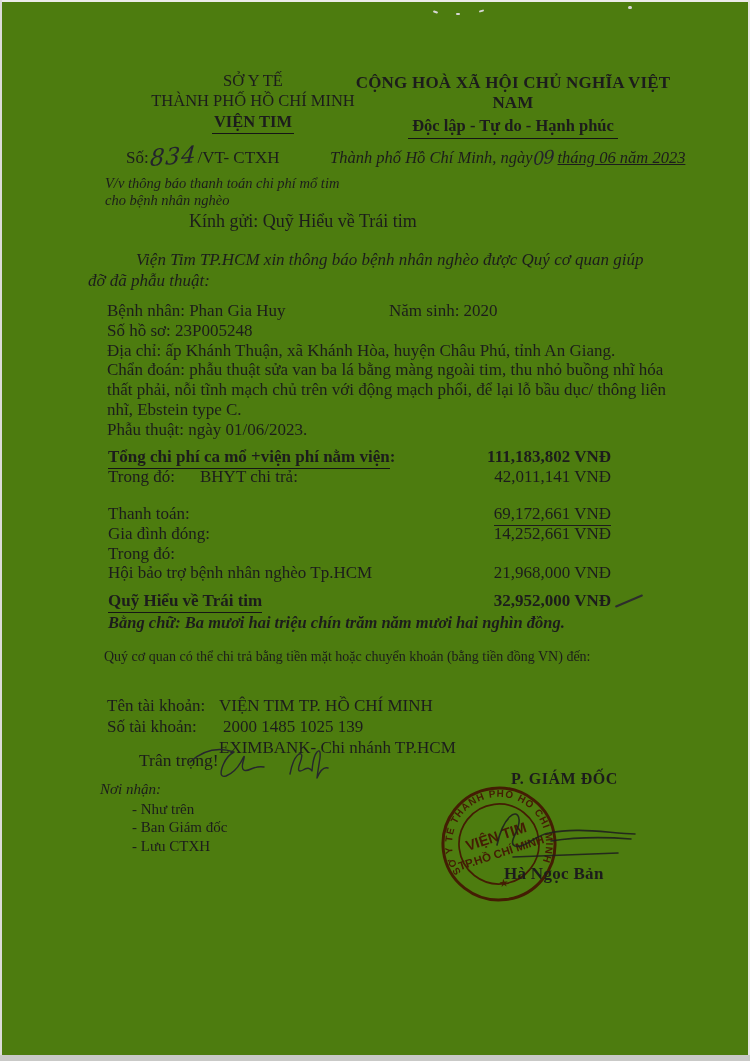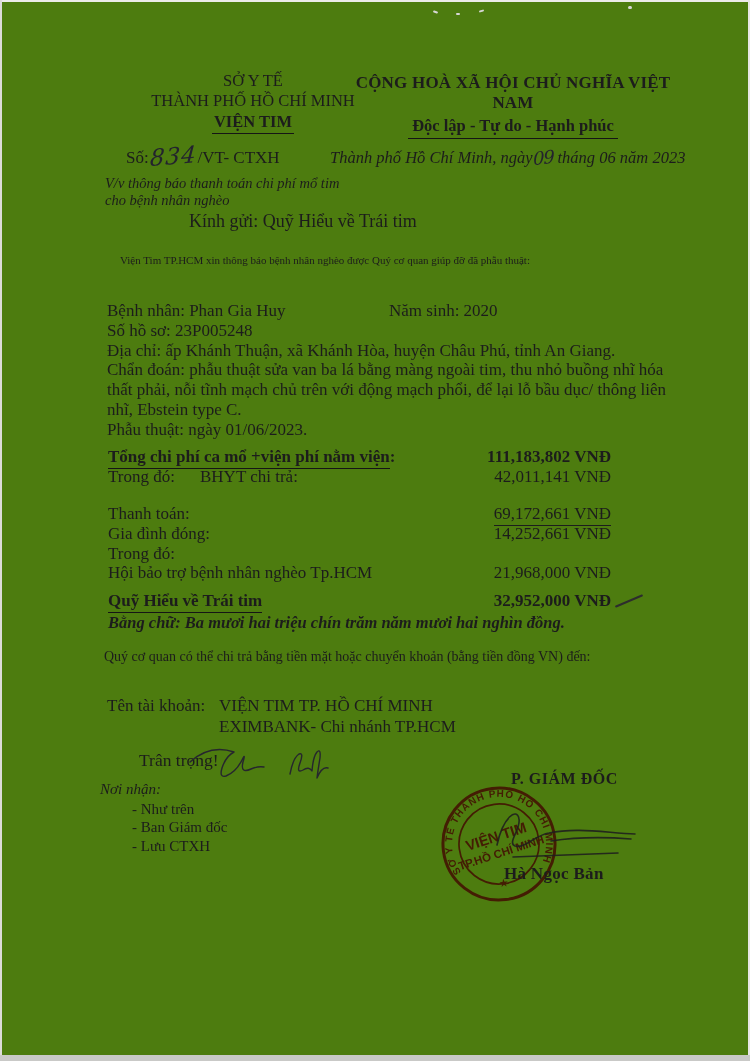--- a/index.html
+++ b/index.html
@@ -15,24 +15,24 @@
   .u-line{border-bottom:1.6px solid #151515;display:inline-block;padding:0 2px 1px 2px;}
   .issuer{left:128px;top:71px;width:250px;font-size:16.5px;line-height:20px;}
   .national{left:350px;top:73px;width:326px;}
   .national .l1{font-size:17px;font-weight:bold;letter-spacing:.2px;}
   .national .l2{font-size:16.5px;font-weight:bold;margin-top:3px;}
   .refline{left:126px;top:142px;font-size:17px;}
   .hand{font-family:"DejaVu Serif", serif;font-style:italic;color:#23232e;display:inline-block;}
   .hand-num{font-size:23px;transform:rotate(-5deg) skewX(-9deg);margin:0 1px;position:relative;top:1px;letter-spacing:1px;}
   .hand-day{font-size:18px;transform:rotate(-7deg) skewX(-6deg);position:relative;top:1px;letter-spacing:-1px;}
   .dateline{left:330px;top:146px;width:334px;font-style:italic;font-size:16.5px;}
-  .dateline .sfx{margin-left:4px;}
+  .dateline .sfx{margin-left:4px;text-decoration:underline;}
   .subject{left:105px;top:175px;font-style:italic;font-size:14.5px;line-height:17px;}
   .salutation{left:189px;top:211px;font-size:18px;}
-  .intro{left:72px;top:250px;width:577px;font-size:11px;line-height:20.5px;text-indent:48px;}
+  .intro{left:88px;top:250px;width:577px;font-size:17px;line-height:20.5px;text-indent:48px;font-style:italic;}
   .patient{left:107px;top:301px;width:563px;font-size:17px;line-height:19.8px;}
   .patient .row1{position:relative;}
   .patient .birth{position:absolute;left:282px;top:0;}
   .costs{left:108px;top:447px;width:503px;font-size:17px;}
   .crow{display:flex;justify-content:space-between;align-items:baseline;height:20px;}
   .crow .lab{white-space:nowrap;}
   .crow .amt{white-space:nowrap;text-align:center;}
   .pref{display:inline-block;width:92px;}
   .amt-u{border-bottom:1.4px solid #1d1d1d;padding-bottom:1px;}
   .gap17{height:17px;} .gap8{height:8px;}
@@ -132,20 +132,21 @@
       <span class="amt">32,952,000 VNĐ</span>
       <span class="tick"></span>
     </div>
     <div class="inwords">Bằng chữ: Ba mươi hai triệu chín trăm năm mươi hai nghìn đồng.</div>
   </div>
 
   <div class="abs paynote">Quý cơ quan có thể chi trả bằng tiền mặt hoặc chuyển khoản (bằng tiền đồng VN) đến:</div>
 
   <div class="abs account">
     <div><span class="lab">Tên tài khoản:</span><span class="val2">VIỆN TIM TP. HỒ CHÍ MINH</span></div>
+    <div><span class="lab">Số tài khoản:</span><span class="val2" style="margin-left:8px;">2000 1485 1025 139</span></div>
     <div><span class="lab"></span><span class="val2">EXIMBANK- Chi nhánh TP.HCM</span></div>
   </div>
 
   <div class="abs closing">Trân trọng!</div>
 
   <svg class="abs" style="left:182px;top:736px;" width="160" height="52" viewBox="0 0 160 52">
     <g fill="none" stroke="#26262e" stroke-width="1.4" stroke-linecap="round" stroke-linejoin="round">
       <path d="M 8,26 Q 28,8 52,16 Q 44,20 40,32 Q 37,42 44,40 Q 54,36 60,24 Q 64,16 61,26 Q 58,38 69,33 Q 76,30 82,31"></path>
       <path d="M 108,38 q 3,-16 9,-20 q 5,-2 1,9 q -4,11 3,7 q 6,-4 9,1 q 1,-14 5,-19 q 4,-4 3,6 q -2,12 -3,20 q 5,-12 11,-10"></path>
     </g>

